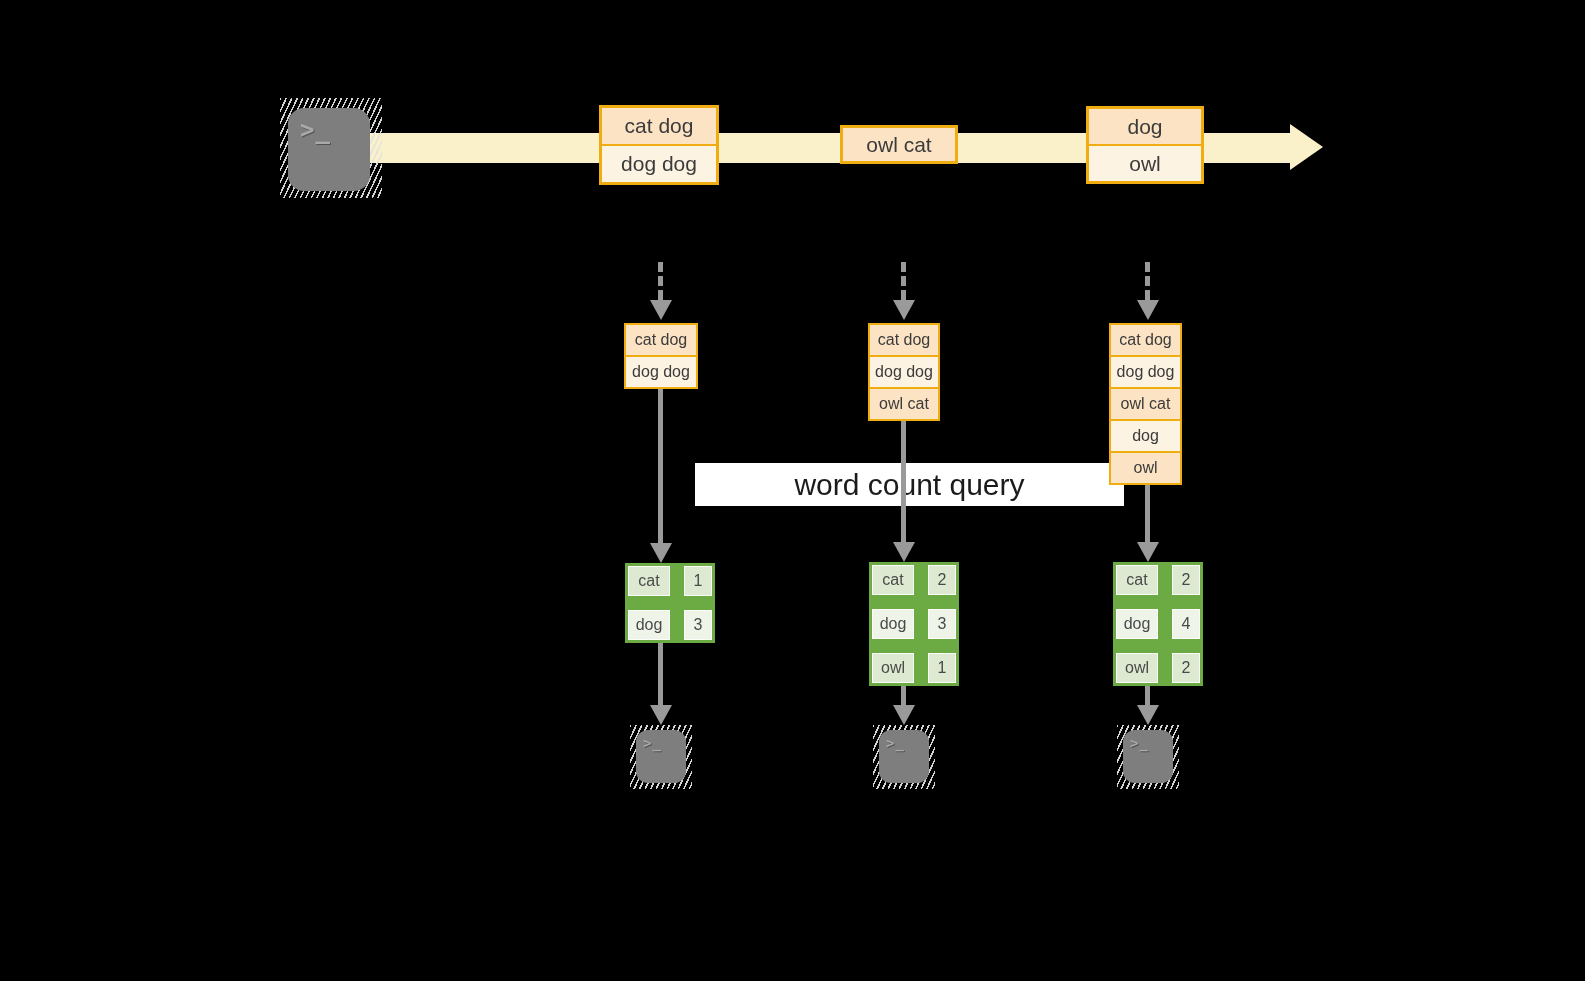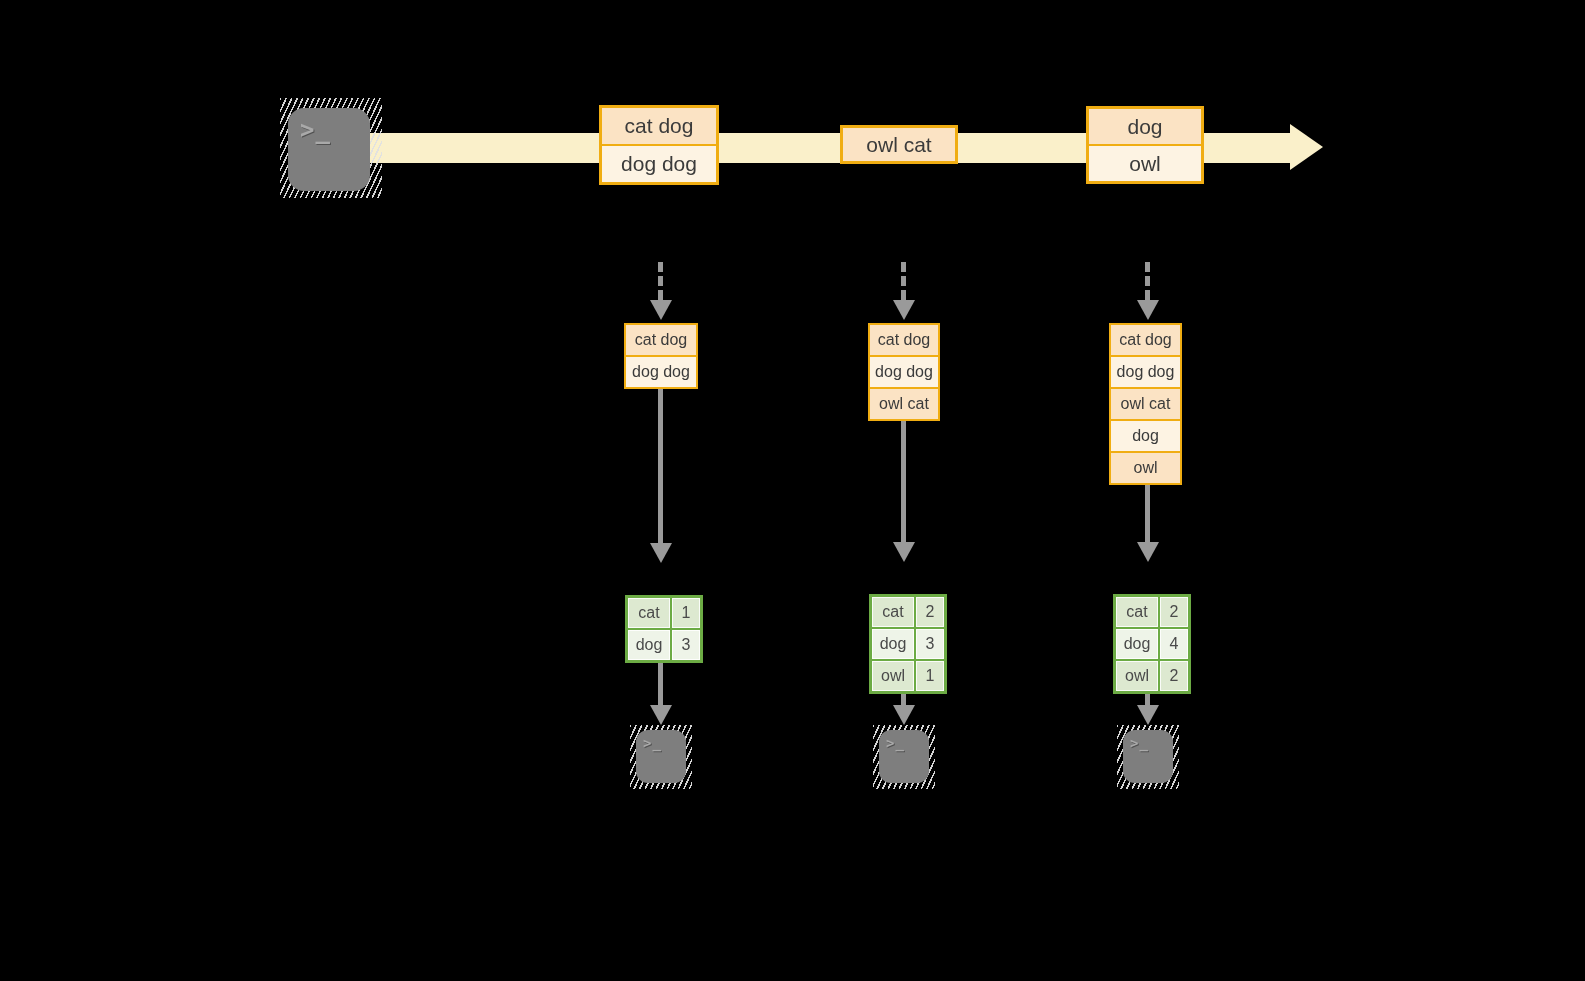--- a/index.html
+++ b/index.html
@@ -39,21 +39,21 @@
               border-left:11px solid transparent;border-right:11px solid transparent;
               border-top:20px solid #9a9a9a;}
 
   
   .banner{position:absolute;left:695px;top:463px;width:429px;height:43px;background:#ffffff;
           z-index:1;display:flex;align-items:center;justify-content:center;
           font-size:30px;color:#1b1b1b;}
 
   
   .count-table{position:absolute;border:3px solid #6cab44;background:#6cab44;z-index:3;
-               display:grid;grid-template-columns:42px 28px;gap:2px;margin-top:32px;}
+               display:grid;grid-template-columns:42px 28px;gap:14px;}
   .count-table .cell{height:30px;line-height:30px;text-align:center;font-size:16px;
                      color:#4a4a4a;background:#eef4e8;box-shadow:inset 0 0 0 1px rgba(255,255,255,0.85);}
   .count-table .cell.dark{background:#dde9d0;}
 </style>
 </head>
 <body>
 
 <div id="canvas">
 
   <div class="band"></div>
@@ -100,20 +100,23 @@
   </div>
 
   <div class="acc-box" style="left:1109px;top:323px;width:69px;">
     <div class="row peach">cat dog</div>
     <div class="row">dog dog</div>
     <div class="row peach">owl cat</div>
     <div class="row">dog</div>
     <div class="row peach">owl</div>
   </div>
 
+  <div class="banner">
+    <span>word count query</span>
+  </div>
 
   <div class="arrow-line" style="left:658px;top:389px;height:156px;"></div>
   <div class="arrow-head" style="left:650px;top:543px;"></div>
 
   <div class="arrow-line" style="left:901px;top:421px;height:121px;"></div>
   <div class="arrow-head" style="left:893px;top:542px;"></div>
 
   <div class="arrow-line" style="left:1145px;top:485px;height:57px;"></div>
   <div class="arrow-head" style="left:1137px;top:542px;"></div>
 

